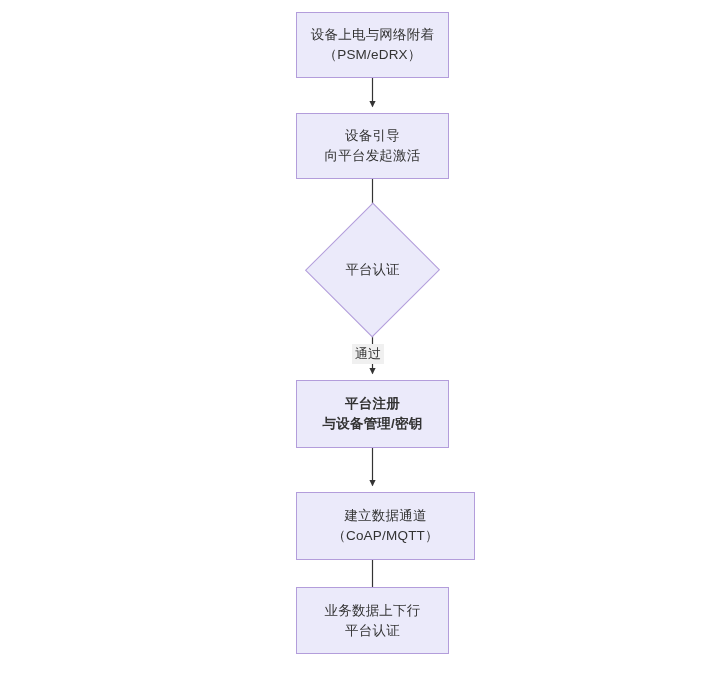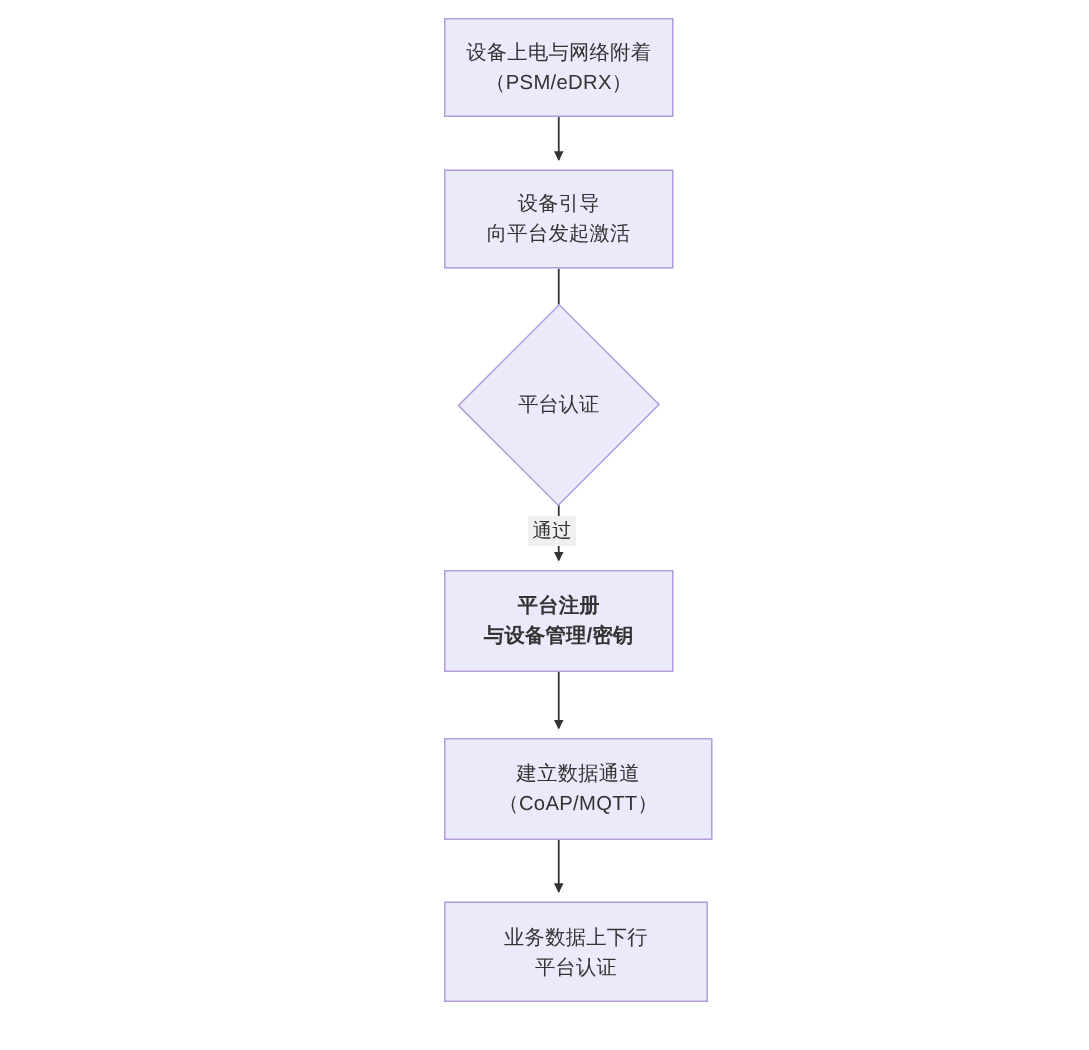--- a/index.html
+++ b/index.html
@@ -124,18 +124,18 @@
   <div class="node" id="node-n4" style="left: 296px; top: 380px; width: 153px; height: 68px; font-weight: bold;">
     <span class="line">平台注册</span>
     <span class="line">与设备管理/密钥</span>
   </div>
 
   <div class="node" id="node-n5" style="left: 296px; top: 492px; width: 179px; height: 68px;">
     <span class="line">建立数据通道</span>
     <span class="line">（CoAP/MQTT）</span>
   </div>
 
-  <div class="node" id="node-n6" style="left: 296px; top: 601px; width: 176px; height: 67px; align-items: center;">
+  <div class="node" id="node-n6" style="left: 296px; top: 587px; width: 153px; height: 67px; align-items: center;">
     <span class="line">业务数据上下行</span>
     <span class="line">平台认证</span>
   </div>
 
 </div>
 
 </body></html>

